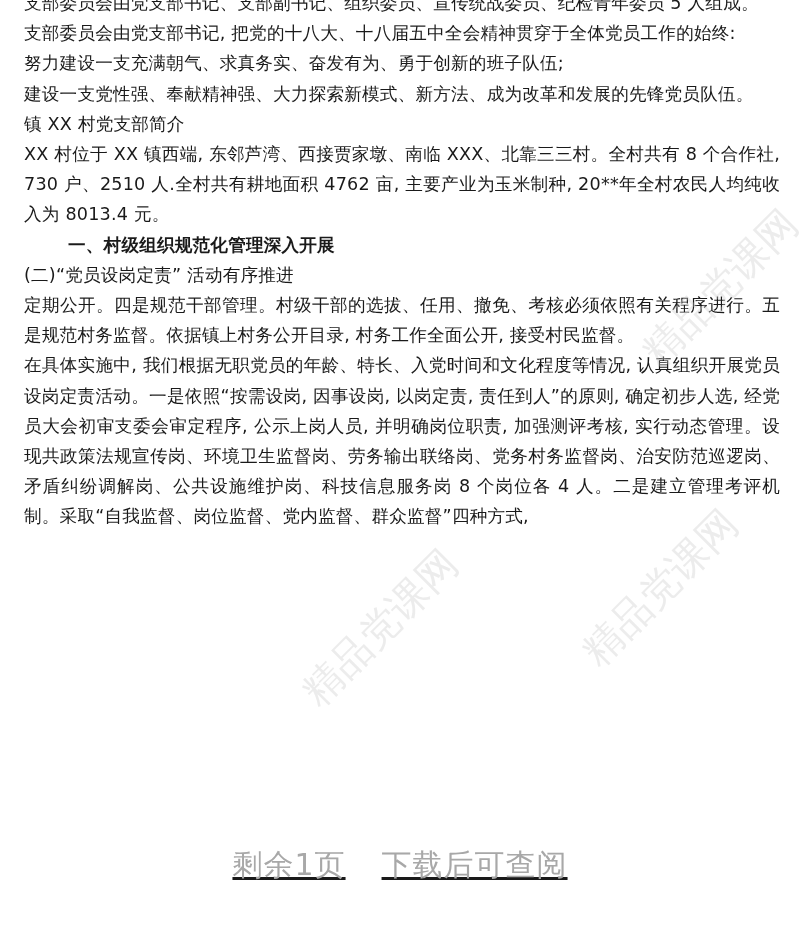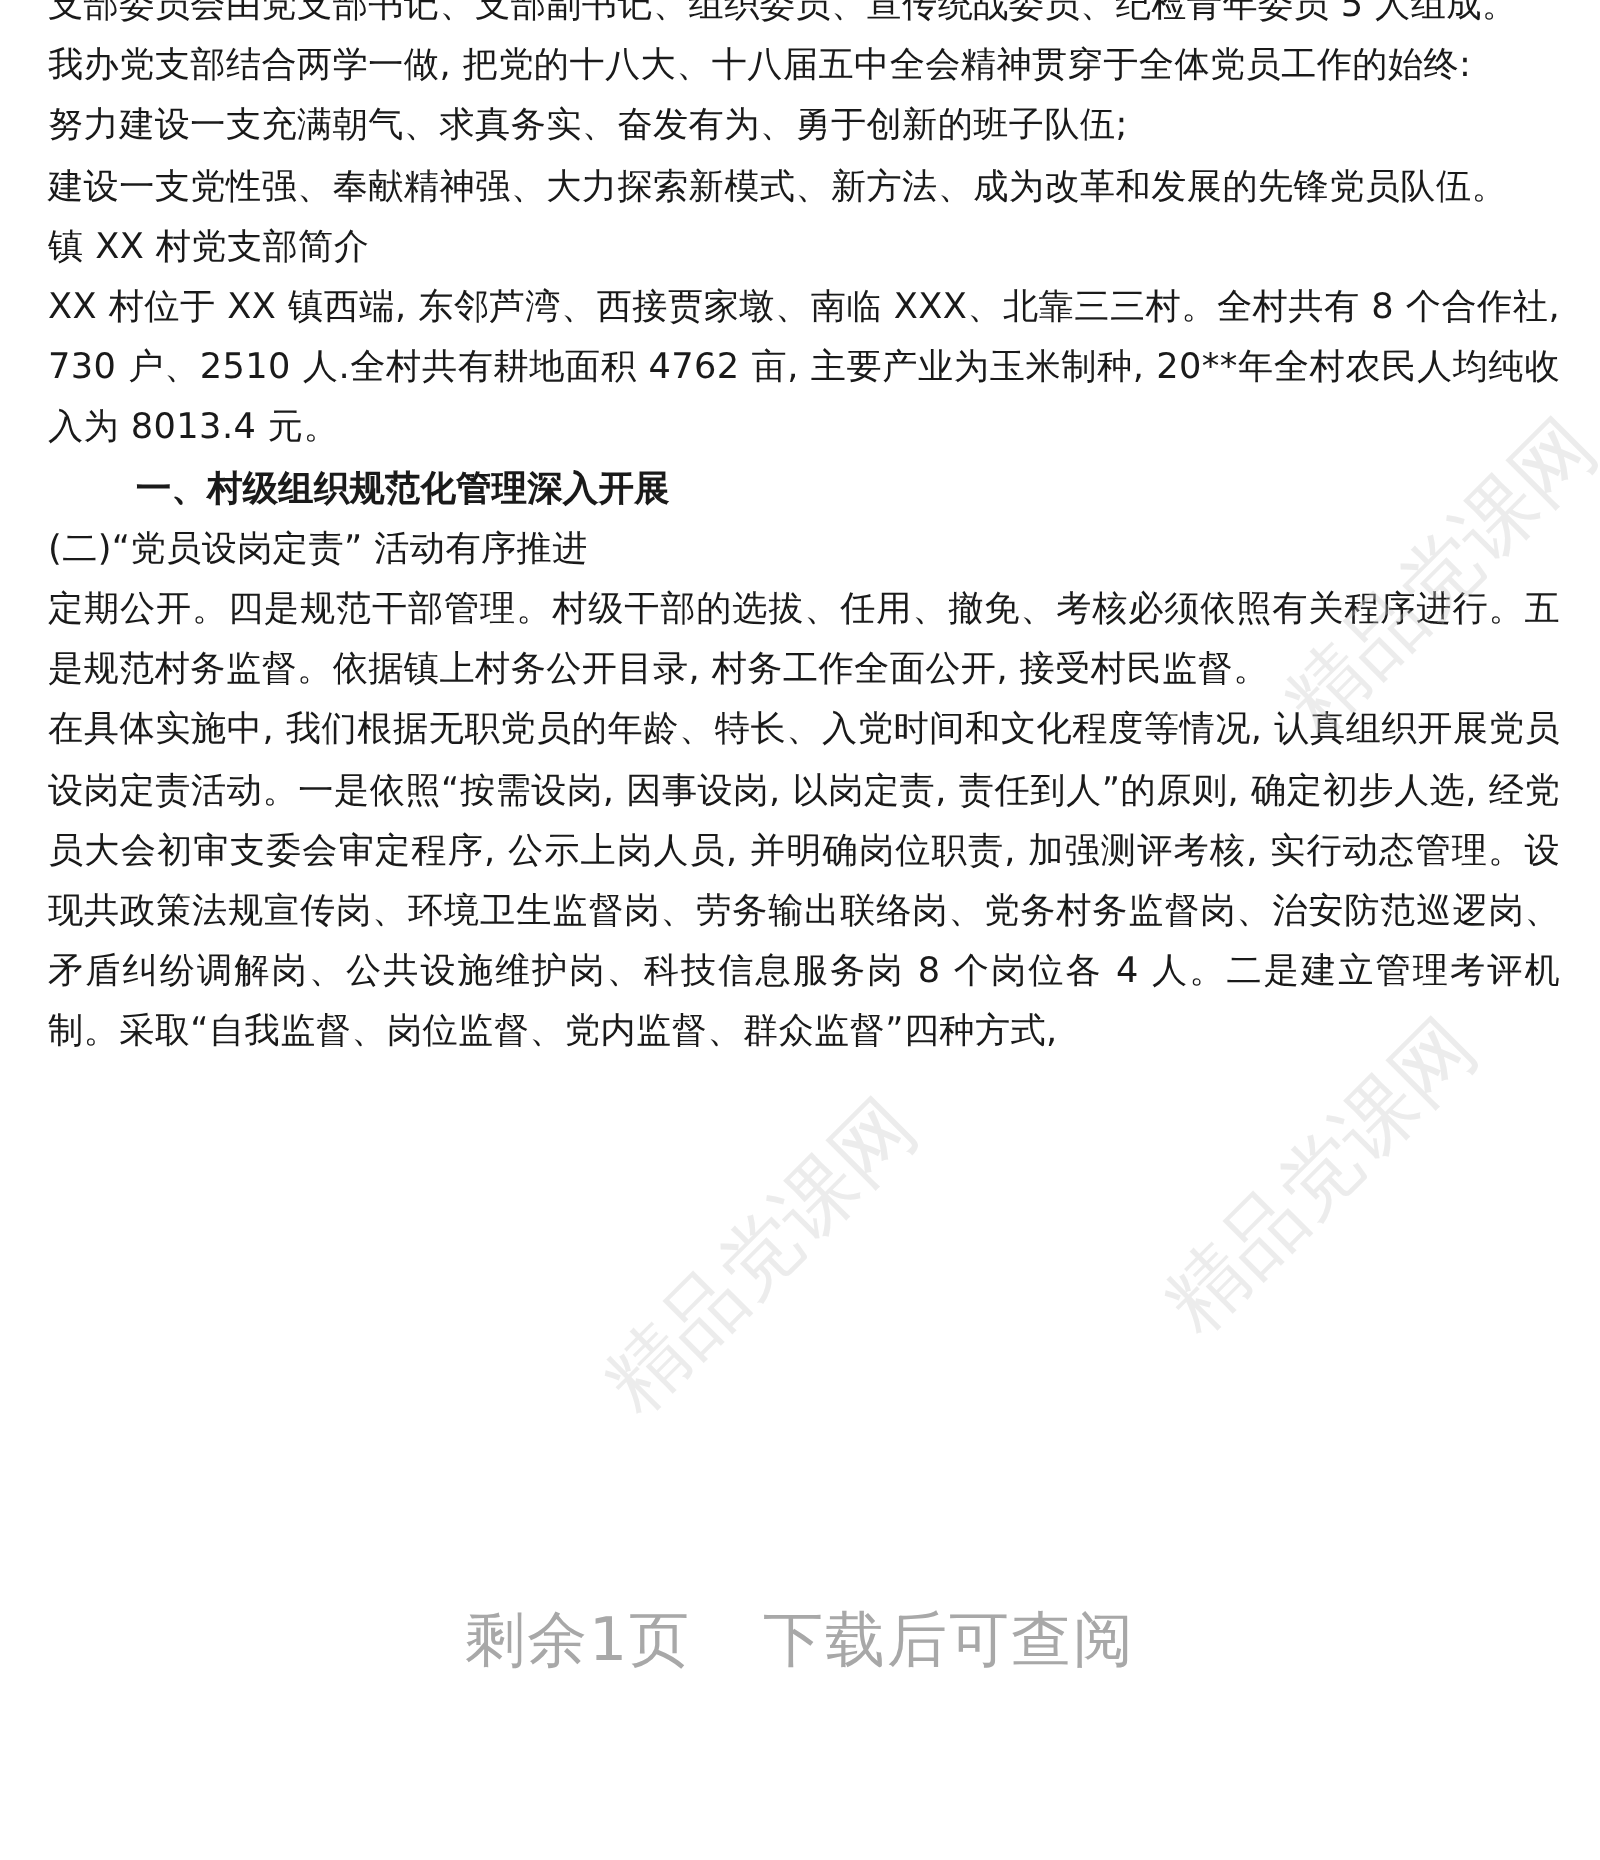--- a/index.html
+++ b/index.html
@@ -6,31 +6,31 @@
   body { width: 800px; height: 930px; overflow: hidden; position: relative;
          font-family: "DejaVu Sans", "Liberation Sans", sans-serif; color: #1a1a1a; }
   .page { position: absolute; left: 0; top: 0; width: 800px; height: 800px; overflow: hidden; padding-left: 45px; }
   .content { position: absolute; left: 24px; top: -12px; width: 756px;
              font-size: 17.6px; line-height: 30.2px; letter-spacing: 0.2px; }
   .content p { margin: 0; text-align: justify; }
   .content p.heading { font-weight: bold; margin-left: 44px; }
   .watermark { position: absolute; color: rgba(200,200,200,0.35); font-size: 40px;
                transform: rotate(-45deg); pointer-events: none; white-space: nowrap; }
   .footer { position: absolute; left: 0; top: 800px; width: 800px; height: 130px;
-            display: flex; align-items: flex-start; justify-content: center; }
+            display: flex; align-items: center; justify-content: center; text-decoration: underline; }
   .footer-text { font-size: 30px; color: #a8a8a8; letter-spacing: 1px; }
   .footer-text .gap { display: inline-block; width: 36px; }
 </style>
 </head>
 <body>
 
 <div class="page">
   <div class="content">
     <p>支部委员会由党支部书记、支部副书记、组织委员、宣传统战委员、纪检青年委员 5 人组成。</p>
-    <p>我办党支部结合两学一做, 把党的十八大、十八届五中全会精神贯穿于全体党员工作的始终:</p>
+    <p>支部委员会由党支部书记, 把党的十八大、十八届五中全会精神贯穿于全体党员工作的始终:</p>
     <p>努力建设一支充满朝气、求真务实、奋发有为、勇于创新的班子队伍;</p>
     <p>建设一支党性强、奉献精神强、大力探索新模式、新方法、成为改革和发展的先锋党员队伍。</p>
     <p>镇 XX 村党支部简介</p>
     <p>XX 村位于 XX 镇西端, 东邻芦湾、西接贾家墩、南临 XXX、北靠三三村。全村共有 8 个合作社, 730 户、2510 人.全村共有耕地面积 4762 亩, 主要产业为玉米制种, 20**年全村农民人均纯收入为 8013.4 元。</p>
     <p class="heading">一、村级组织规范化管理深入开展</p>
     <p>(二)“党员设岗定责” 活动有序推进</p>
     <p>定期公开。四是规范干部管理。村级干部的选拔、任用、撤免、考核必须依照有关程序进行。五是规范村务监督。依据镇上村务公开目录, 村务工作全面公开, 接受村民监督。</p>
     <p>在具体实施中, 我们根据无职党员的年龄、特长、入党时间和文化程度等情况, 认真组织开展党员设岗定责活动。一是依照“按需设岗, 因事设岗, 以岗定责, 责任到人”的原则, 确定初步人选, 经党员大会初审支委会审定程序, 公示上岗人员, 并明确岗位职责, 加强测评考核, 实行动态管理。设现共政策法规宣传岗、环境卫生监督岗、劳务输出联络岗、党务村务监督岗、治安防范巡逻岗、矛盾纠纷调解岗、公共设施维护岗、科技信息服务岗 8 个岗位各 4 人。二是建立管理考评机制。采取“自我监督、岗位监督、党内监督、群众监督”四种方式,</p>
   </div>
   <div class="watermark" style="left:620px;top:260px;">精品党课网</div>

